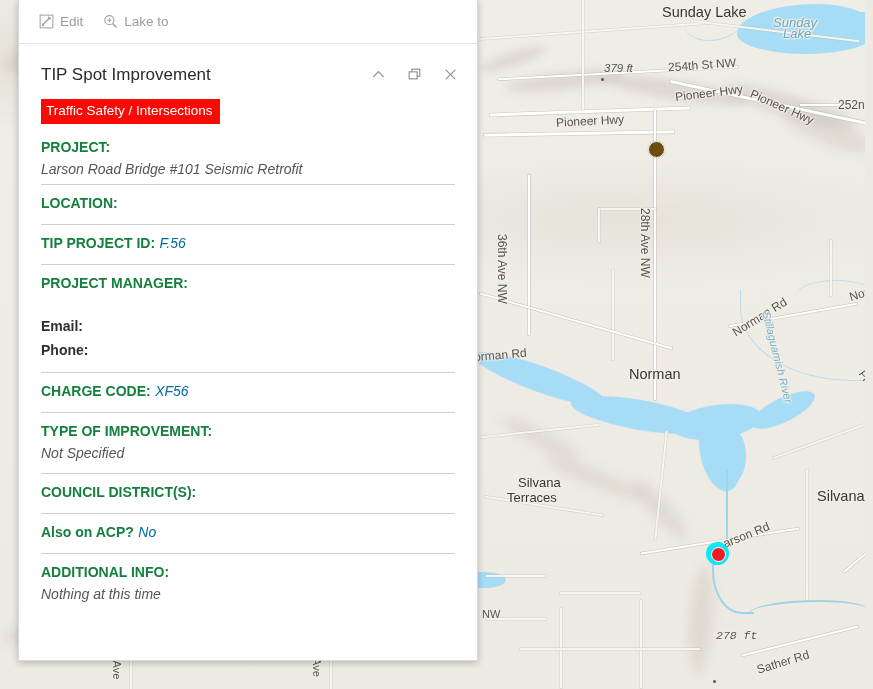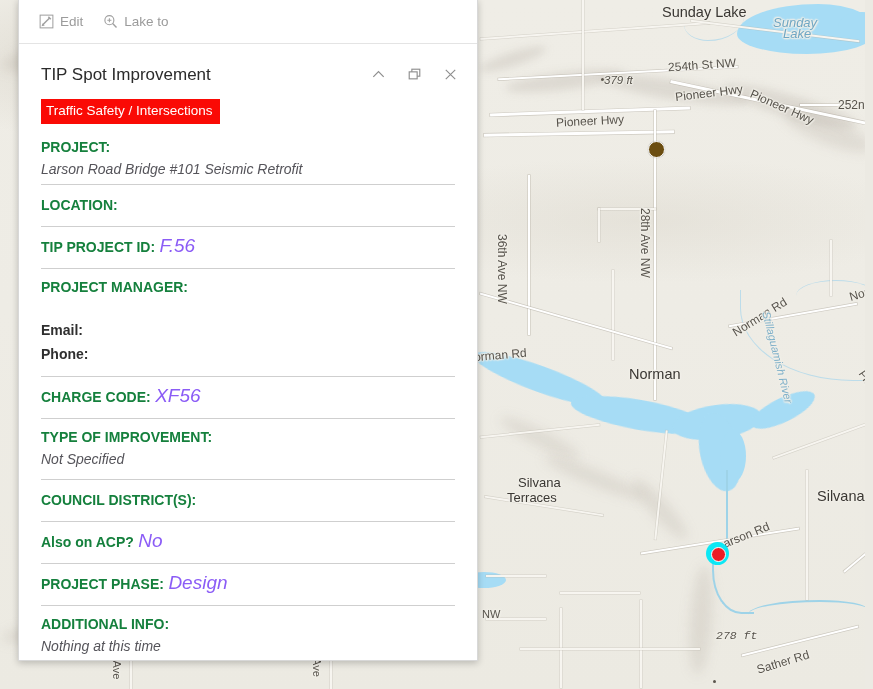--- a/index.html
+++ b/index.html
@@ -181,23 +181,23 @@
   .field-sep { border-top: 1px solid #cfcfcf; }
 
   .f-label {
     font-size: 14px;
     font-weight: bold;
     color: #15803d;
     line-height: 21px;
     display: inline;
   }
   .f-value-inline {
-    font-size: 19px;
+    font-size: 14px;
     font-style: italic;
-    color: #8b5cf6;
+    color: #0369a1;
     display: inline;
   }
   .f-value-block {
     font-size: 14px;
     font-style: italic;
     color: #55545a;
     line-height: 22px;
     display: block;
   }
   .row-pad2 { padding: 8px 0 10px 0; }
@@ -274,21 +274,21 @@
     <div class="road-minor" style="left:486px; top:575px; width:60px; height:1.6px;"></div>
     <div class="road" style="left:840px; top:560px; width:34px; height:2px; transform:rotate(-40deg);"></div>
     <div class="road-minor" style="left:330px; top:660px; width:1.8px; height:29px;"></div>
     <div class="road-minor" style="left:130px; top:660px; width:1.8px; height:29px;"></div>
 
     <span class="maplabel lbl-place" style="left:662px; top:4px;">Sunday Lake</span>
     <span class="maplabel lbl-water" style="left:773px; top:15px;">Sunday</span>
     <span class="maplabel lbl-water" style="left:783px; top:26px;">Lake</span>
 
     <span class="elev-dot" style="left:601px; top:78px;"></span>
-    <span class="maplabel lbl-elev" style="left:604px; top:62px;margin-top:12px;">379 ft</span>
+    <span class="maplabel lbl-elev" style="left:604px; top:62px;">379 ft</span>
 
     <span class="maplabel lbl-road" style="left:668px; top:58px; transform:rotate(-4deg);">254th St NW</span>
     <span class="maplabel lbl-road" style="left:838px; top:98px;">252nd S</span>
 
     <span class="maplabel lbl-road" style="left:675px; top:86px; transform:rotate(-7deg);">Pioneer Hwy</span>
     <span class="maplabel lbl-road" style="left:748px; top:100px; transform:rotate(24deg);">Pioneer Hwy</span>
     <span class="maplabel lbl-road" style="left:556px; top:114px; transform:rotate(-3deg);">Pioneer Hwy</span>
     <span class="maplabel lbl-road-sm" style="left:858px; top:372px; transform:rotate(56deg);">Pio</span>
 
     <span class="maplabel lbl-road" style="left:509px; top:234px; transform:rotate(90deg); transform-origin:left top;">36th Ave NW</span>
@@ -416,24 +416,20 @@
         <span class="f-value-inline"></span>
       </div>
 
       
       <div class="field field-sep row-pad2">
         <span class="f-label">Also on ACP?</span>
         <span class="f-value-inline">No</span>
       </div>
 
       
-      <div class="field field-sep row-pad2">
-        <span class="f-label">PROJECT PHASE:</span>
-        <span class="f-value-inline">Design</span>
-      </div>
 
       
       <div class="field field-sep" style="padding:8px 0 9px 0;">
         <span class="f-label">ADDITIONAL INFO:</span>
         <span class="f-value-block">Nothing at this time</span>
       </div>
 
     </div>
   </div>
 

